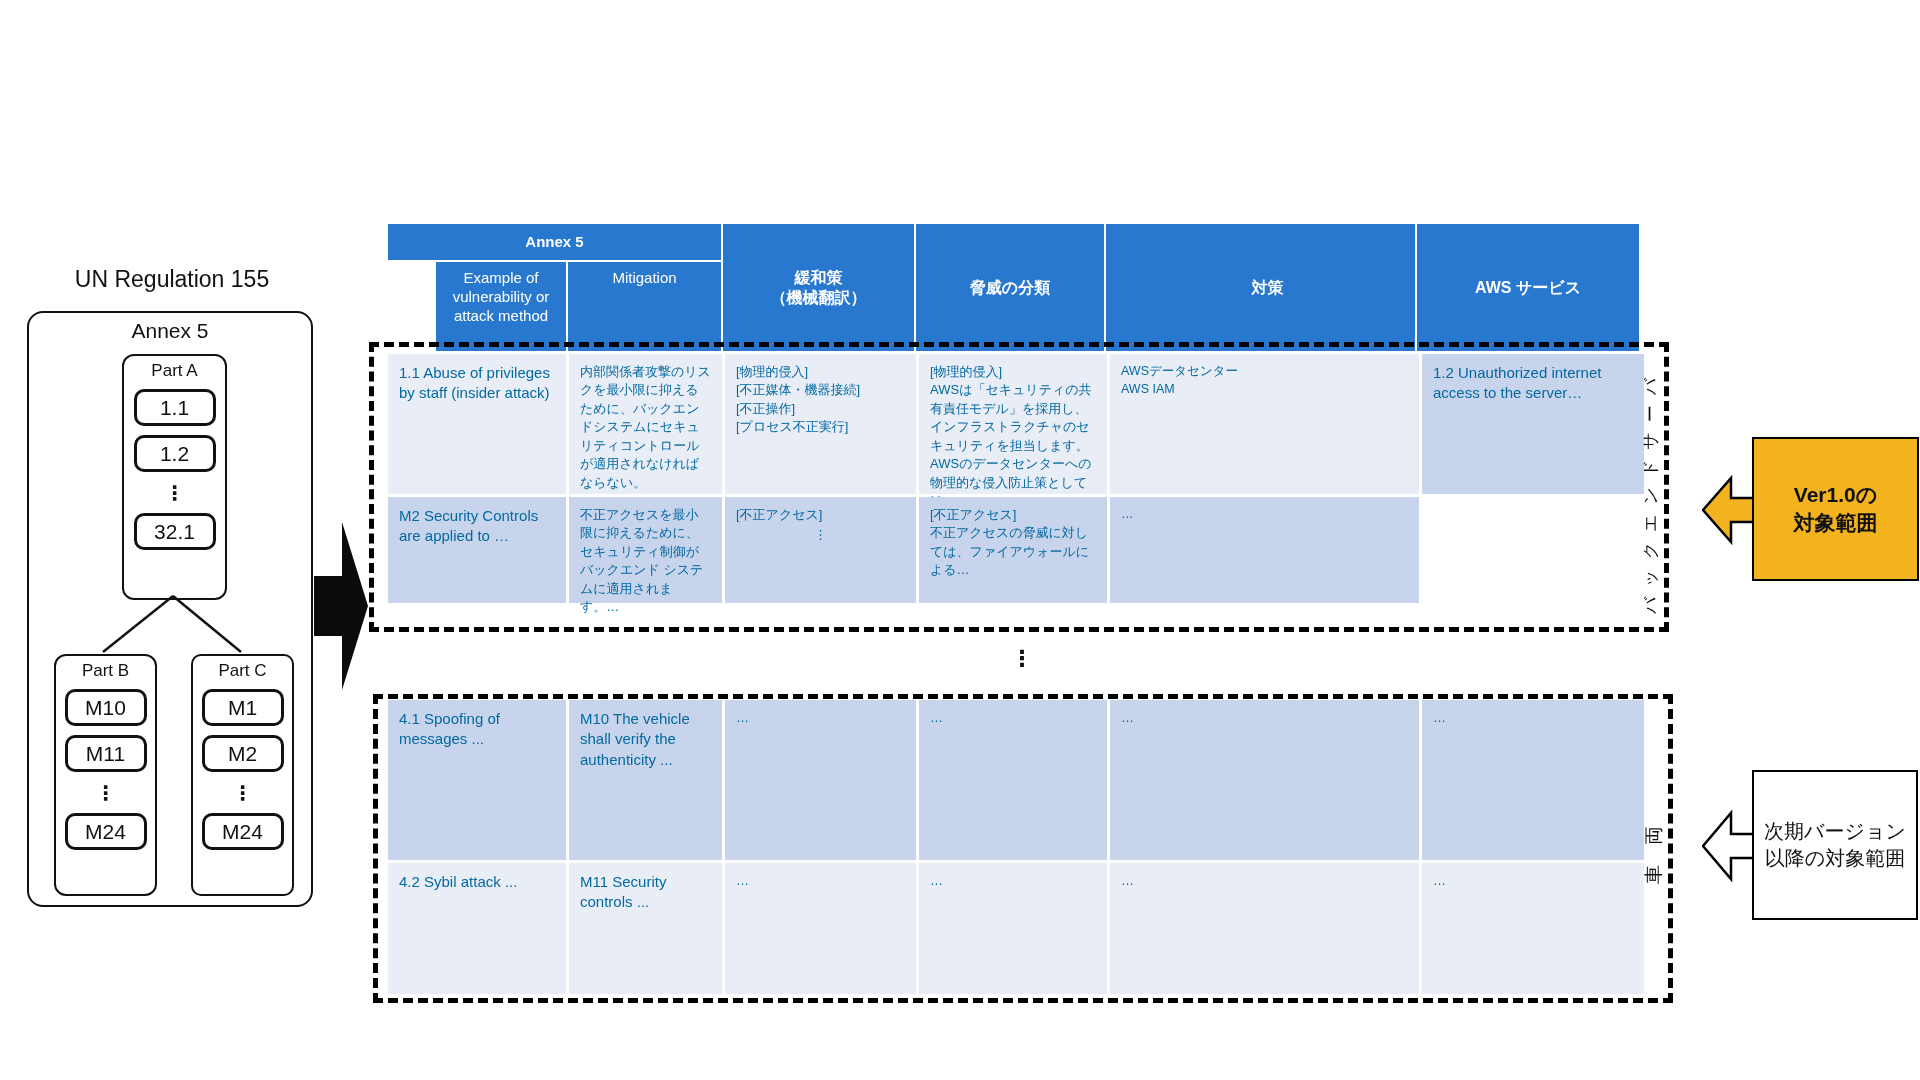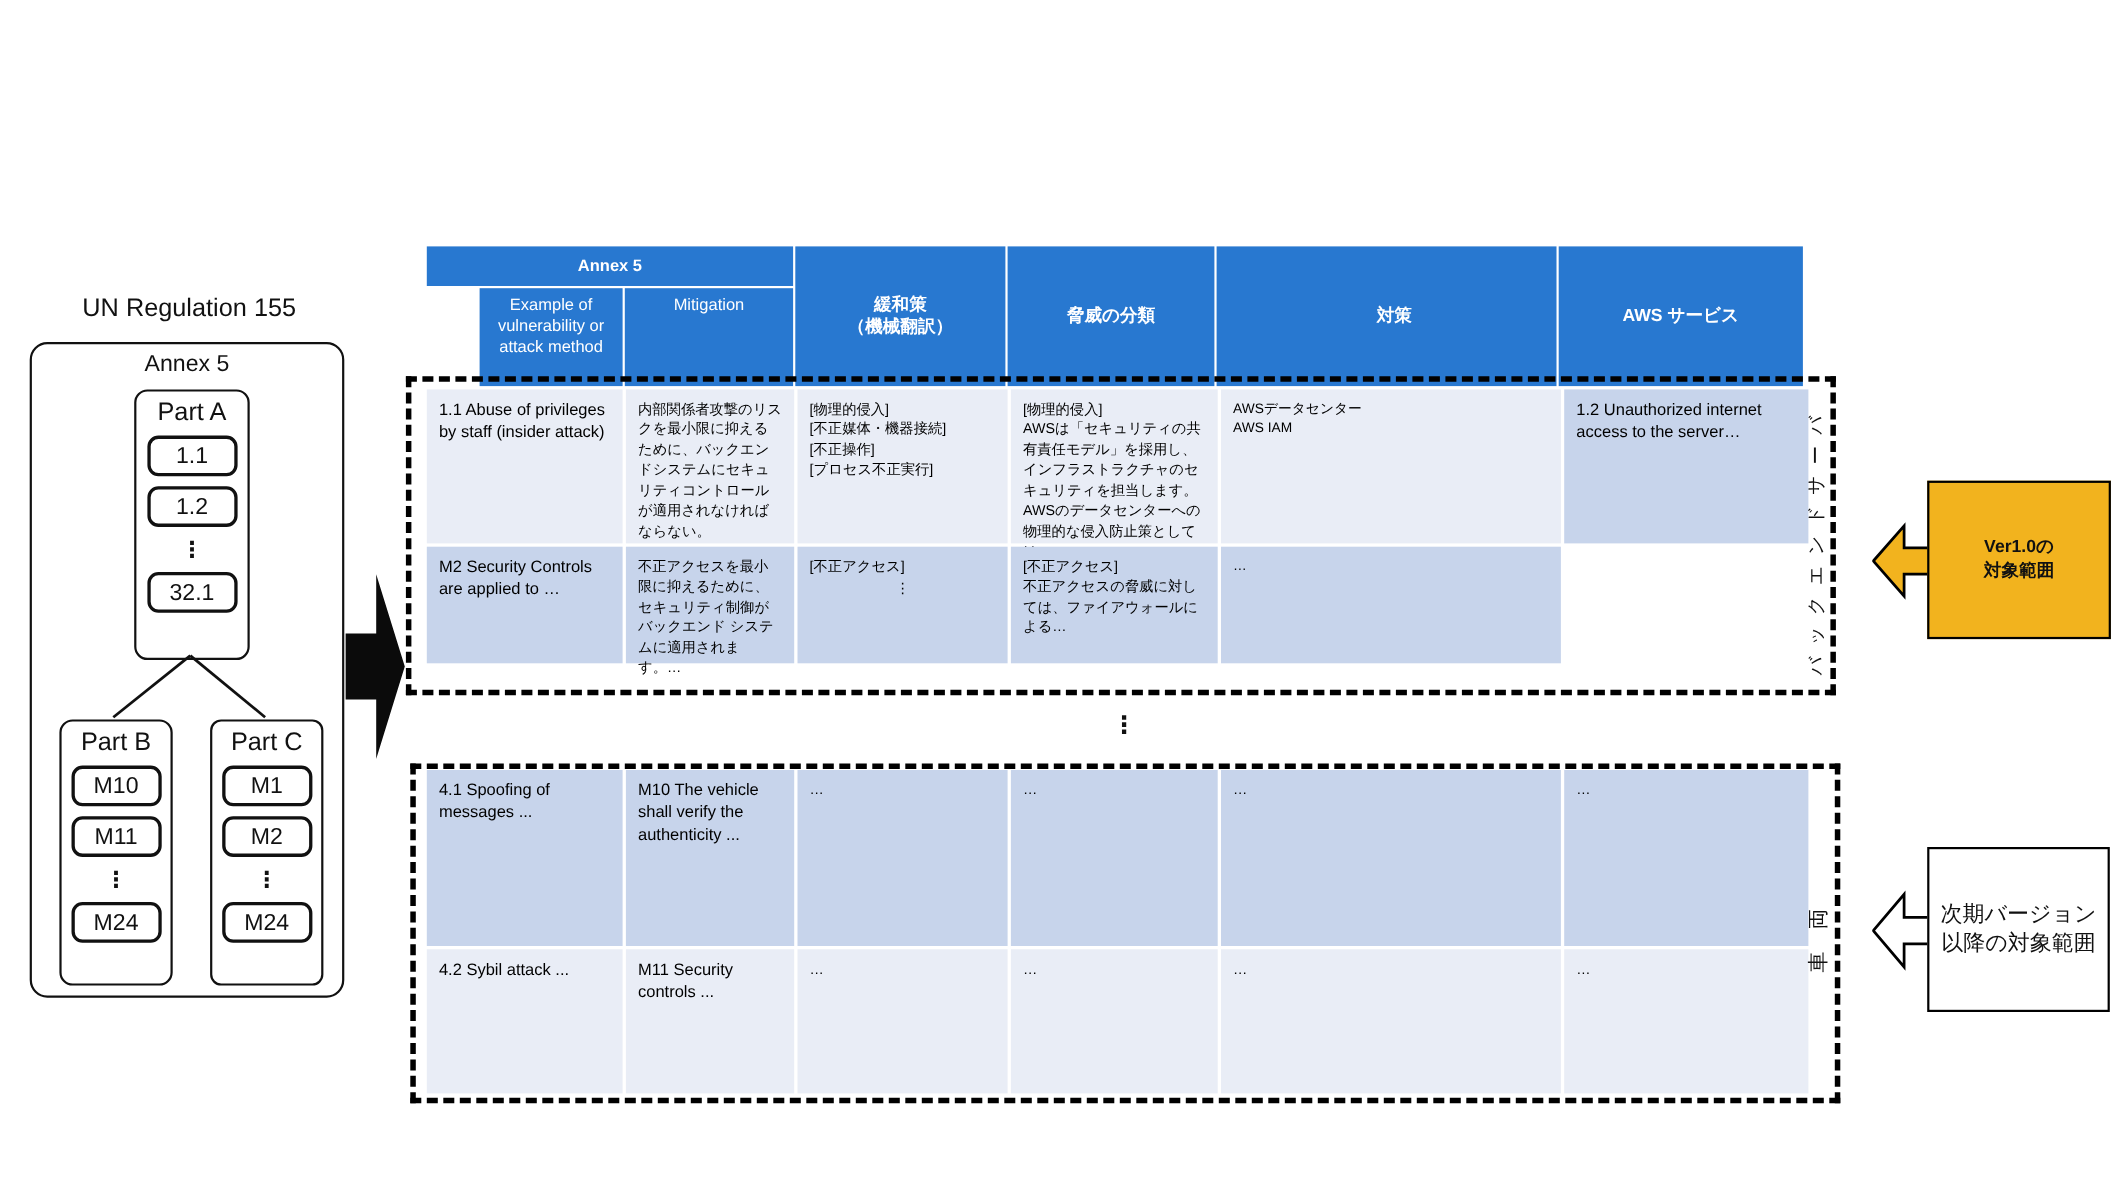--- a/index.html
+++ b/index.html
@@ -14,21 +14,21 @@
   .undiag-title{position:absolute;left:30px;top:266px;width:284px;text-align:center;
     font-size:23px;color:#111;}
   .outer-box{position:absolute;left:27px;top:311px;width:286px;height:596px;
     border:2px solid #111;border-radius:16px;background:#fff;}
   .annex-label{position:absolute;left:0;top:6px;width:100%;text-align:center;font-size:21px;}
   .part-box{position:absolute;border:2px solid #111;border-radius:12px;background:#fff;
     display:flex;flex-direction:column;align-items:center;padding-top:5px;}
   .part-a{left:93px;top:41px;width:105px;height:246px;}
   .part-b{left:25px;top:341px;width:103px;height:242px;}
   .part-c{left:162px;top:341px;width:103px;height:242px;border-radius:10px;}
-  .part-label{font-size:23px;margin-bottom:8px;text-align:center;}
+  .part-label{font-size:17px;margin-bottom:8px;text-align:center;}
   .tree-item{width:82px;height:37px;border:3px solid #111;border-radius:10px;
     display:flex;align-items:center;justify-content:center;font-size:21px;background:#fff;
     margin-bottom:9px;flex:none;}
   .tree-dots{font-size:20px;font-weight:700;line-height:1;margin:2px 0 10px 0;}
   .tree-connectors{position:absolute;left:90px;top:592px;}
   .flow-arrow{position:absolute;left:314px;top:520px;}
 
   
   .title-bar{position:absolute;left:379px;top:161px;width:1272px;height:38px;background:#2878D0;
     display:flex;align-items:center;justify-content:center;color:#fff;font-size:21px;}
@@ -41,21 +41,21 @@
     text-align:center;font-size:15px;line-height:1.25;padding:2px 6px;}
   .hcell.jp{font-weight:700;font-size:16px;}
   .h-annex{grid-column:1/3;grid-row:1;font-weight:700;}
   .h-example{grid-column:1;grid-row:2;align-items:flex-start;padding-top:7px;margin-left:48px;}
   .h-mitigation{grid-column:2;grid-row:2;align-items:flex-start;padding-top:7px;}
   .h-span{grid-row:1/3;}
   .c3{grid-column:3;}.c4{grid-column:4;}.c5{grid-column:5;padding-left:20px;}.c6{grid-column:6;}
 
   .bgrid1{left:388px;top:354px;grid-template-rows:140px 106px;}
   .bgrid2{left:388px;top:700px;grid-template-rows:160px 131px;}
-  .cell{padding:9px 11px;font-size:15px;line-height:1.35;color:#000000;}
+  .cell{padding:9px 11px;font-size:15px;line-height:1.35;color:#0369a1;}
   .cell.jp{font-size:13px;line-height:1.42;}
   .cell.sm{font-size:12.5px;line-height:1.4;}
   .rowL{background:#E9EDF6;}
   .rowD{background:#C7D4EB;}
   .cell-center-dots{text-align:center;font-weight:400;margin-top:2px;}
 
   
   .scope-box{position:absolute;border:5px dashed #000;background:transparent;pointer-events:none;}
   .scope1{left:369px;top:342px;width:1300px;height:290px;}
   .scope2{left:373px;top:694px;width:1300px;height:309px;}
@@ -65,21 +65,21 @@
   .v-backend{left:1512px;top:478px;width:280px;height:26px;font-size:17px;letter-spacing:10px;}
   .v-vehicle{left:1605px;top:833px;width:95px;height:24px;font-size:19px;letter-spacing:20px;}
 
   .between-dots{position:absolute;left:1000px;top:646px;width:44px;text-align:center;
     font-size:22px;font-weight:700;}
 
   
   .callout{position:absolute;border:2.5px solid #000;display:flex;align-items:center;
     justify-content:center;text-align:center;line-height:1.35;}
   .callout.orange{left:1752px;top:437px;width:167px;height:144px;background:#F2B31E;
-    font-weight:700;font-size:16px;}
+    font-weight:700;font-size:21px;}
   .callout.white{left:1752px;top:770px;width:166px;height:150px;background:#fff;font-size:20px;}
   .callout-arrow{position:absolute;}
   .arr-orange{left:1702px;top:474px;}
   .arr-white{left:1702px;top:808px;}
 </style>
 </head>
 <body>
 
 <div class="stage">
 

